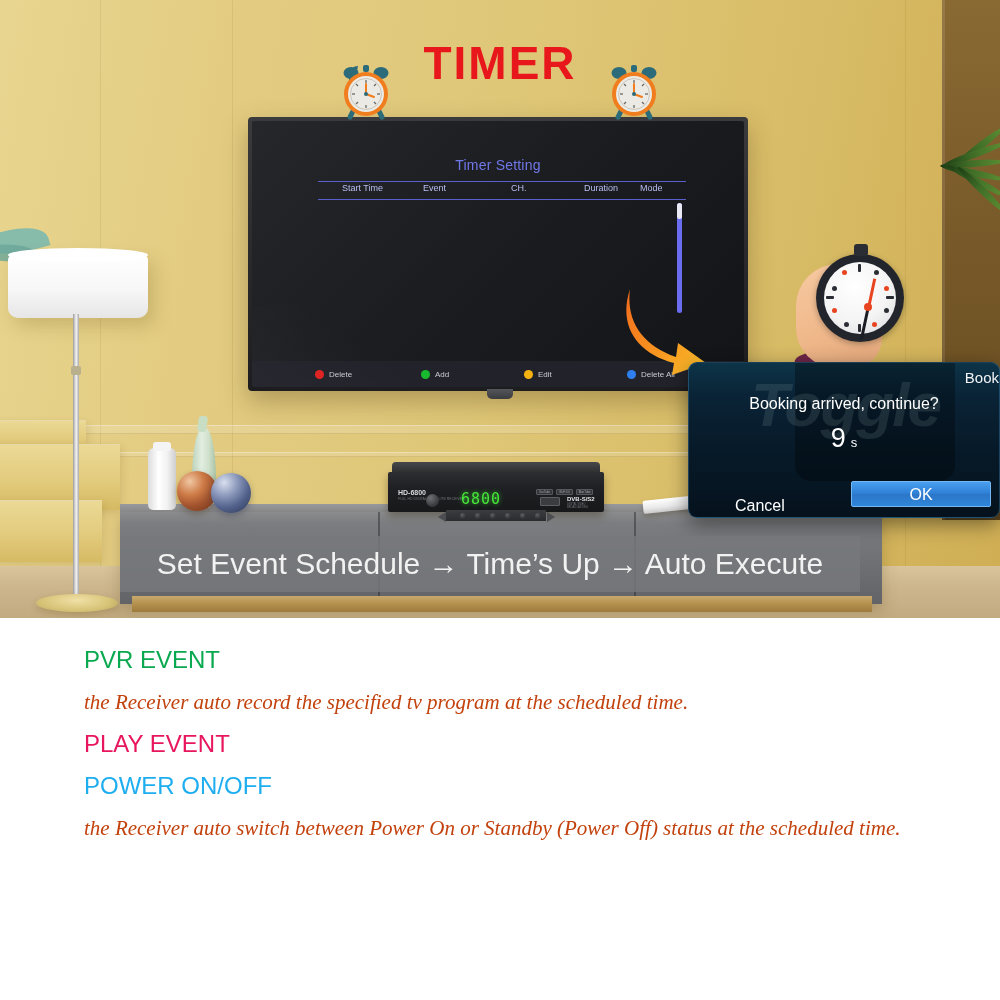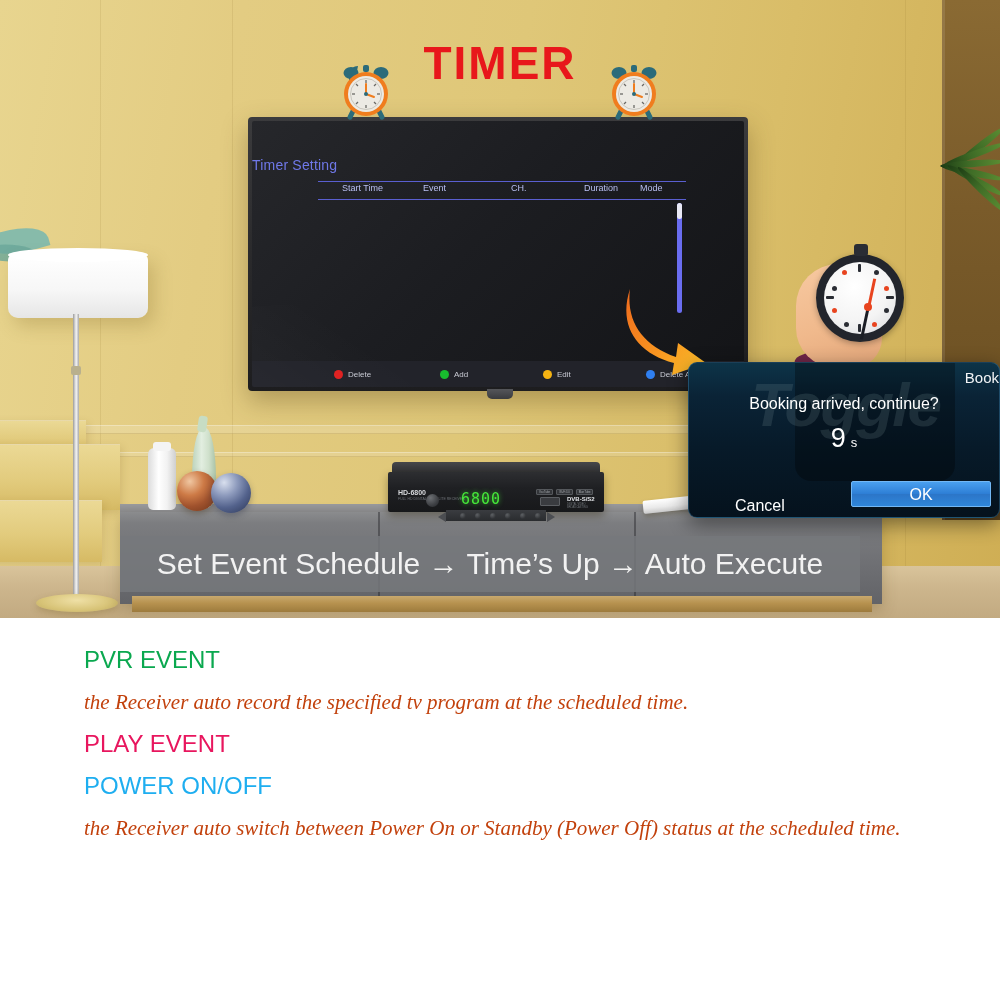--- a/index.html
+++ b/index.html
@@ -176,21 +176,21 @@
     transform: rotate(-4deg);
   }
   .tv-stand {
     position: absolute; left: 487px; top: 389px; width: 26px; height: 10px;
     background: linear-gradient(180deg, #55565a 0%, #3a3b3e 100%); border-radius: 0 0 5px 5px;
   }
 
   
   .osd-title {
     position: absolute; left: 0; top: 36px; width: 100%;
-    text-align: left; color: #6f78e8; font-size: 14px; letter-spacing: .2px;
+    text-align: center; color: #6f78e8; font-size: 14px; letter-spacing: .2px;
   }
   .osd-rule {
     position: absolute; left: 66px; width: 368px; height: 1px; background: #5a5fd0;
   }
   .rule-top { top: 60px; }
   .rule-bot { top: 78px; }
   .osd-head {
     position: absolute; left: 66px; top: 62px; width: 368px; height: 16px;
     color: #b9bff2; font-size: 9px;
   }
@@ -204,21 +204,21 @@
   }
   .scroll-thumb {
     position: absolute; left: 0; top: 0; width: 5px; height: 16px;
     background: #e9e9f6; border-radius: 3px;
   }
 
   .osd-bar {
     position: absolute; left: 0; bottom: 0; width: 100%; height: 26px;
     background: #22232a; display: flex; align-items: center;
   }
-  .osd-btn { position: absolute; display: flex; align-items: center; gap: 5px; margin-left: 19px; }
+  .osd-btn { position: absolute; display: flex; align-items: center; gap: 5px; }
   .osd-dot { width: 9px; height: 9px; border-radius: 50%; display: inline-block; }
   .osd-btn span.lbl { color: #c9cbd4; font-size: 8px; }
   .b0 { left: 63px; } .b1 { left: 169px; } .b2 { left: 272px; } .b3 { left: 375px; }
 
   
   .arrow-svg { position: absolute; left: 620px; top: 283px; width: 116px; height: 92px; }
 
   
   .dialog {
     position: absolute; left: 688px; top: 362px; width: 312px; height: 156px;

